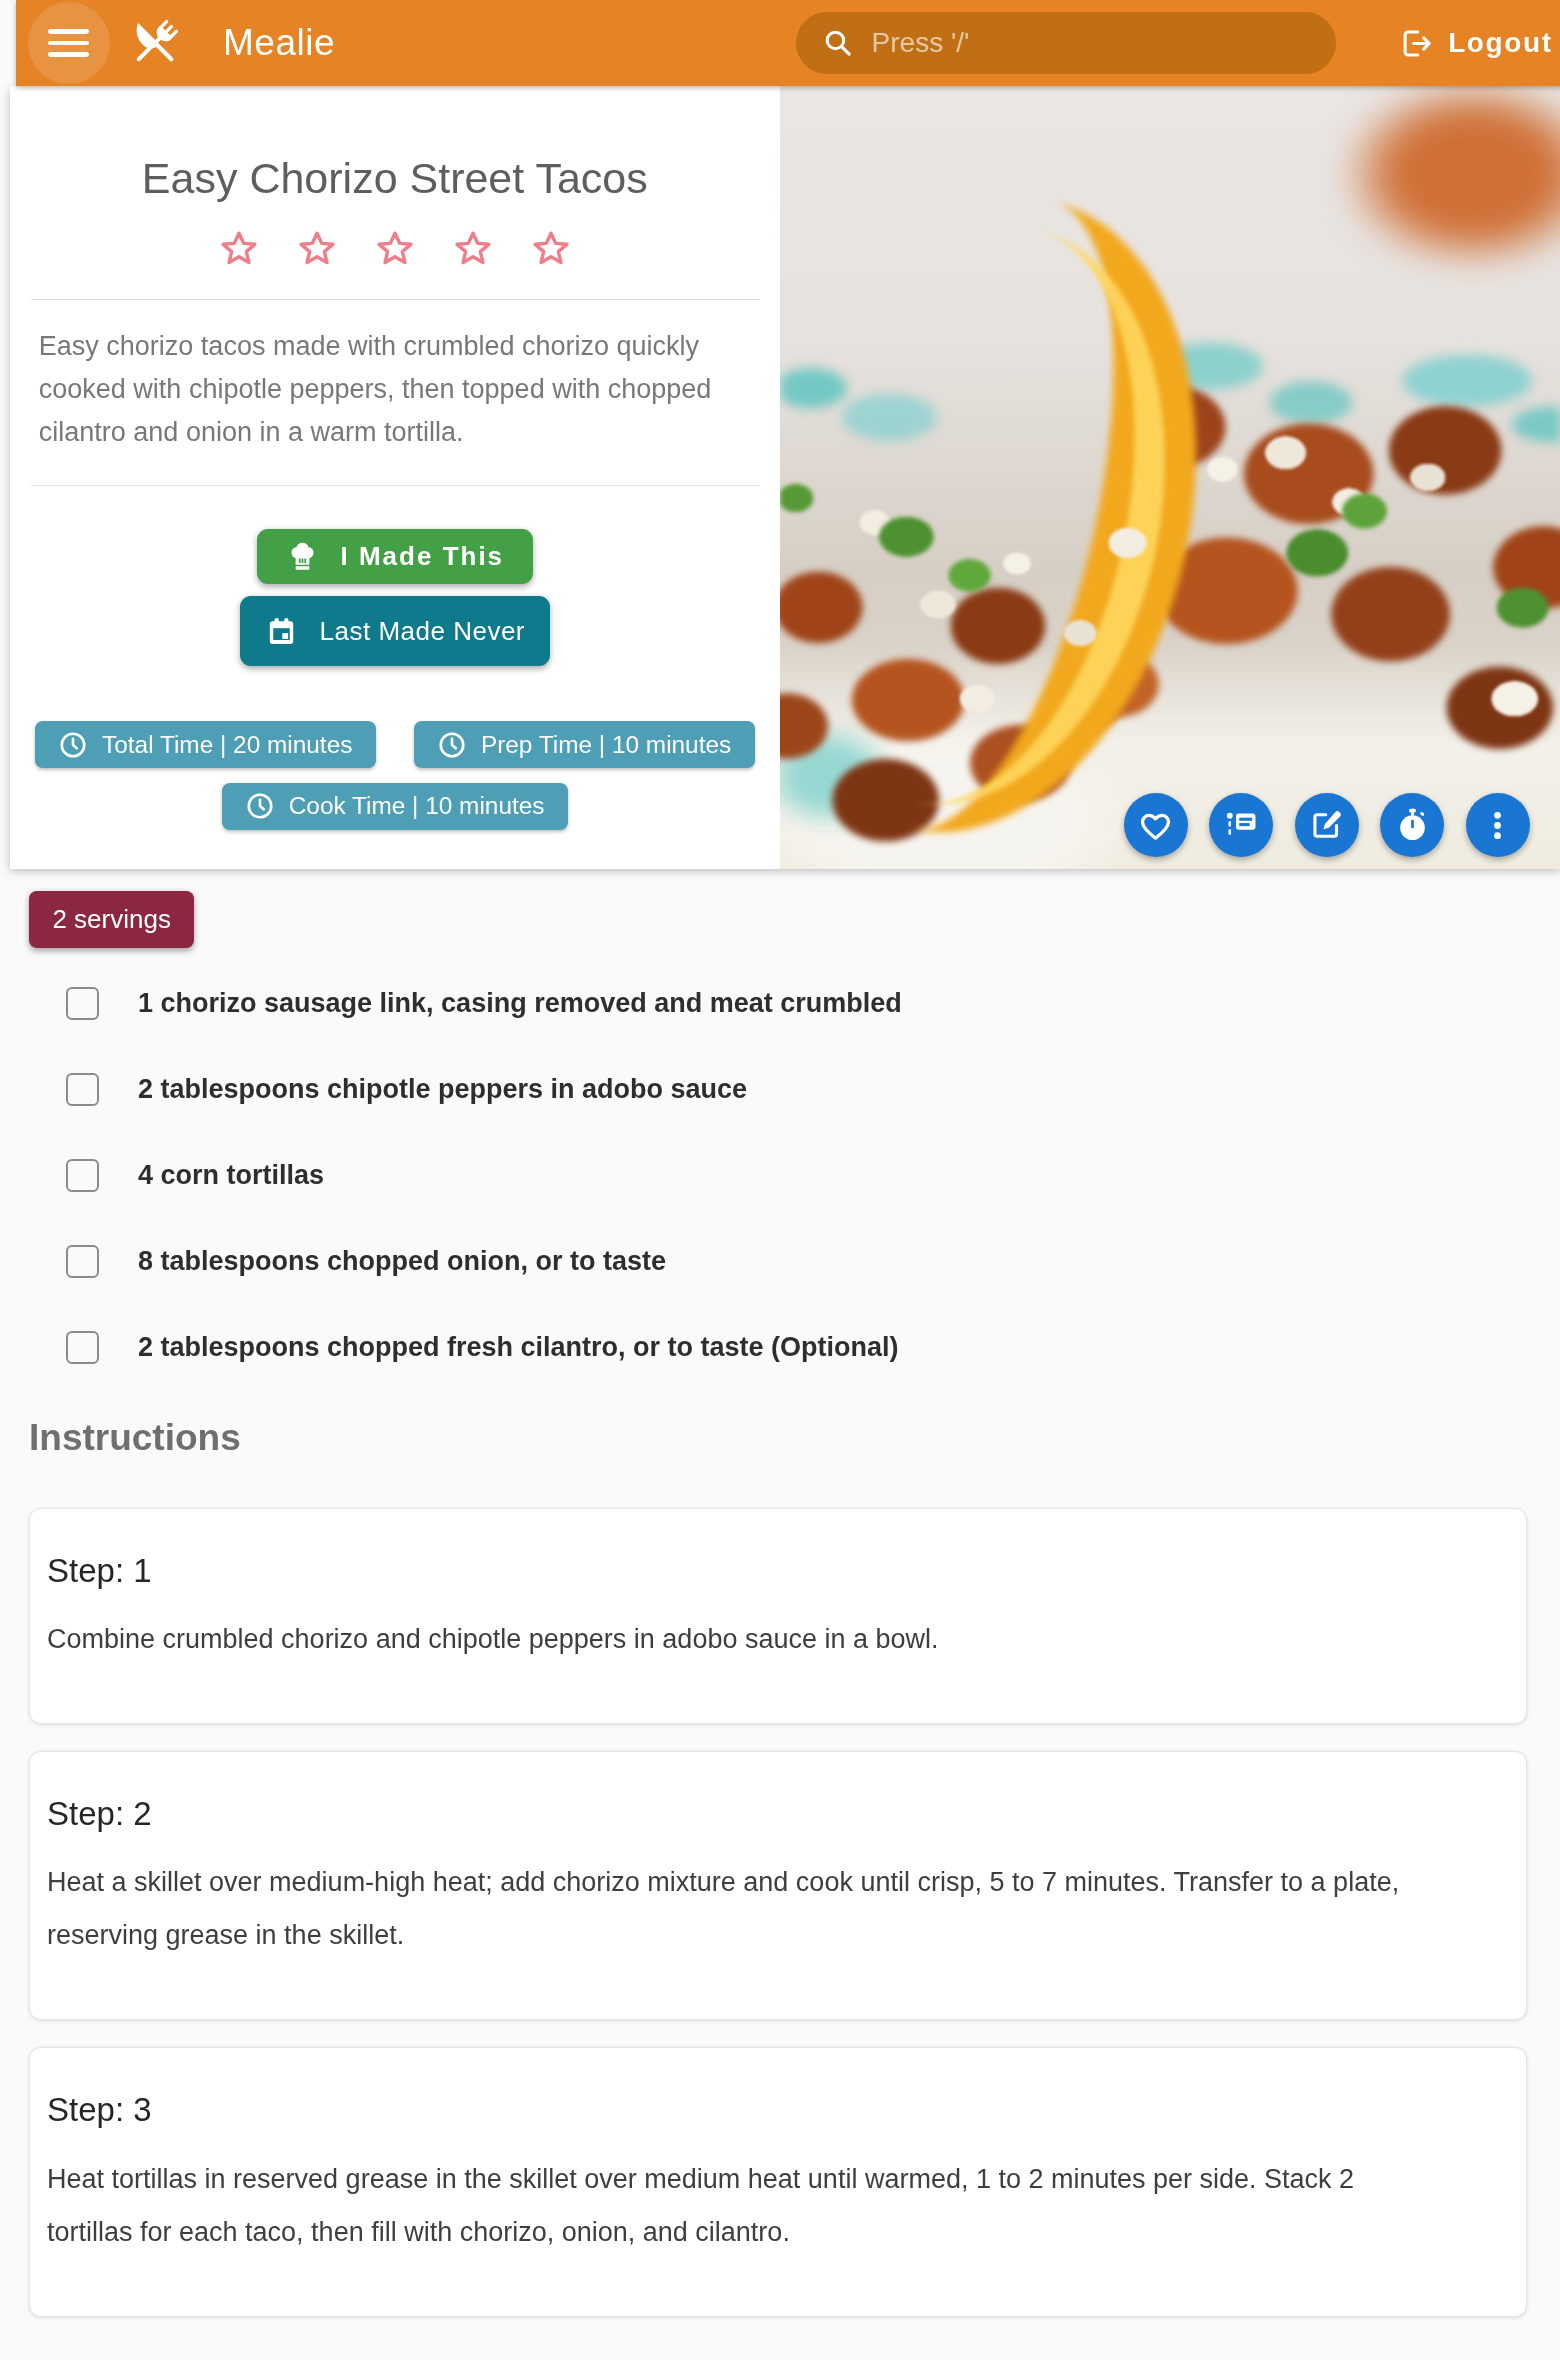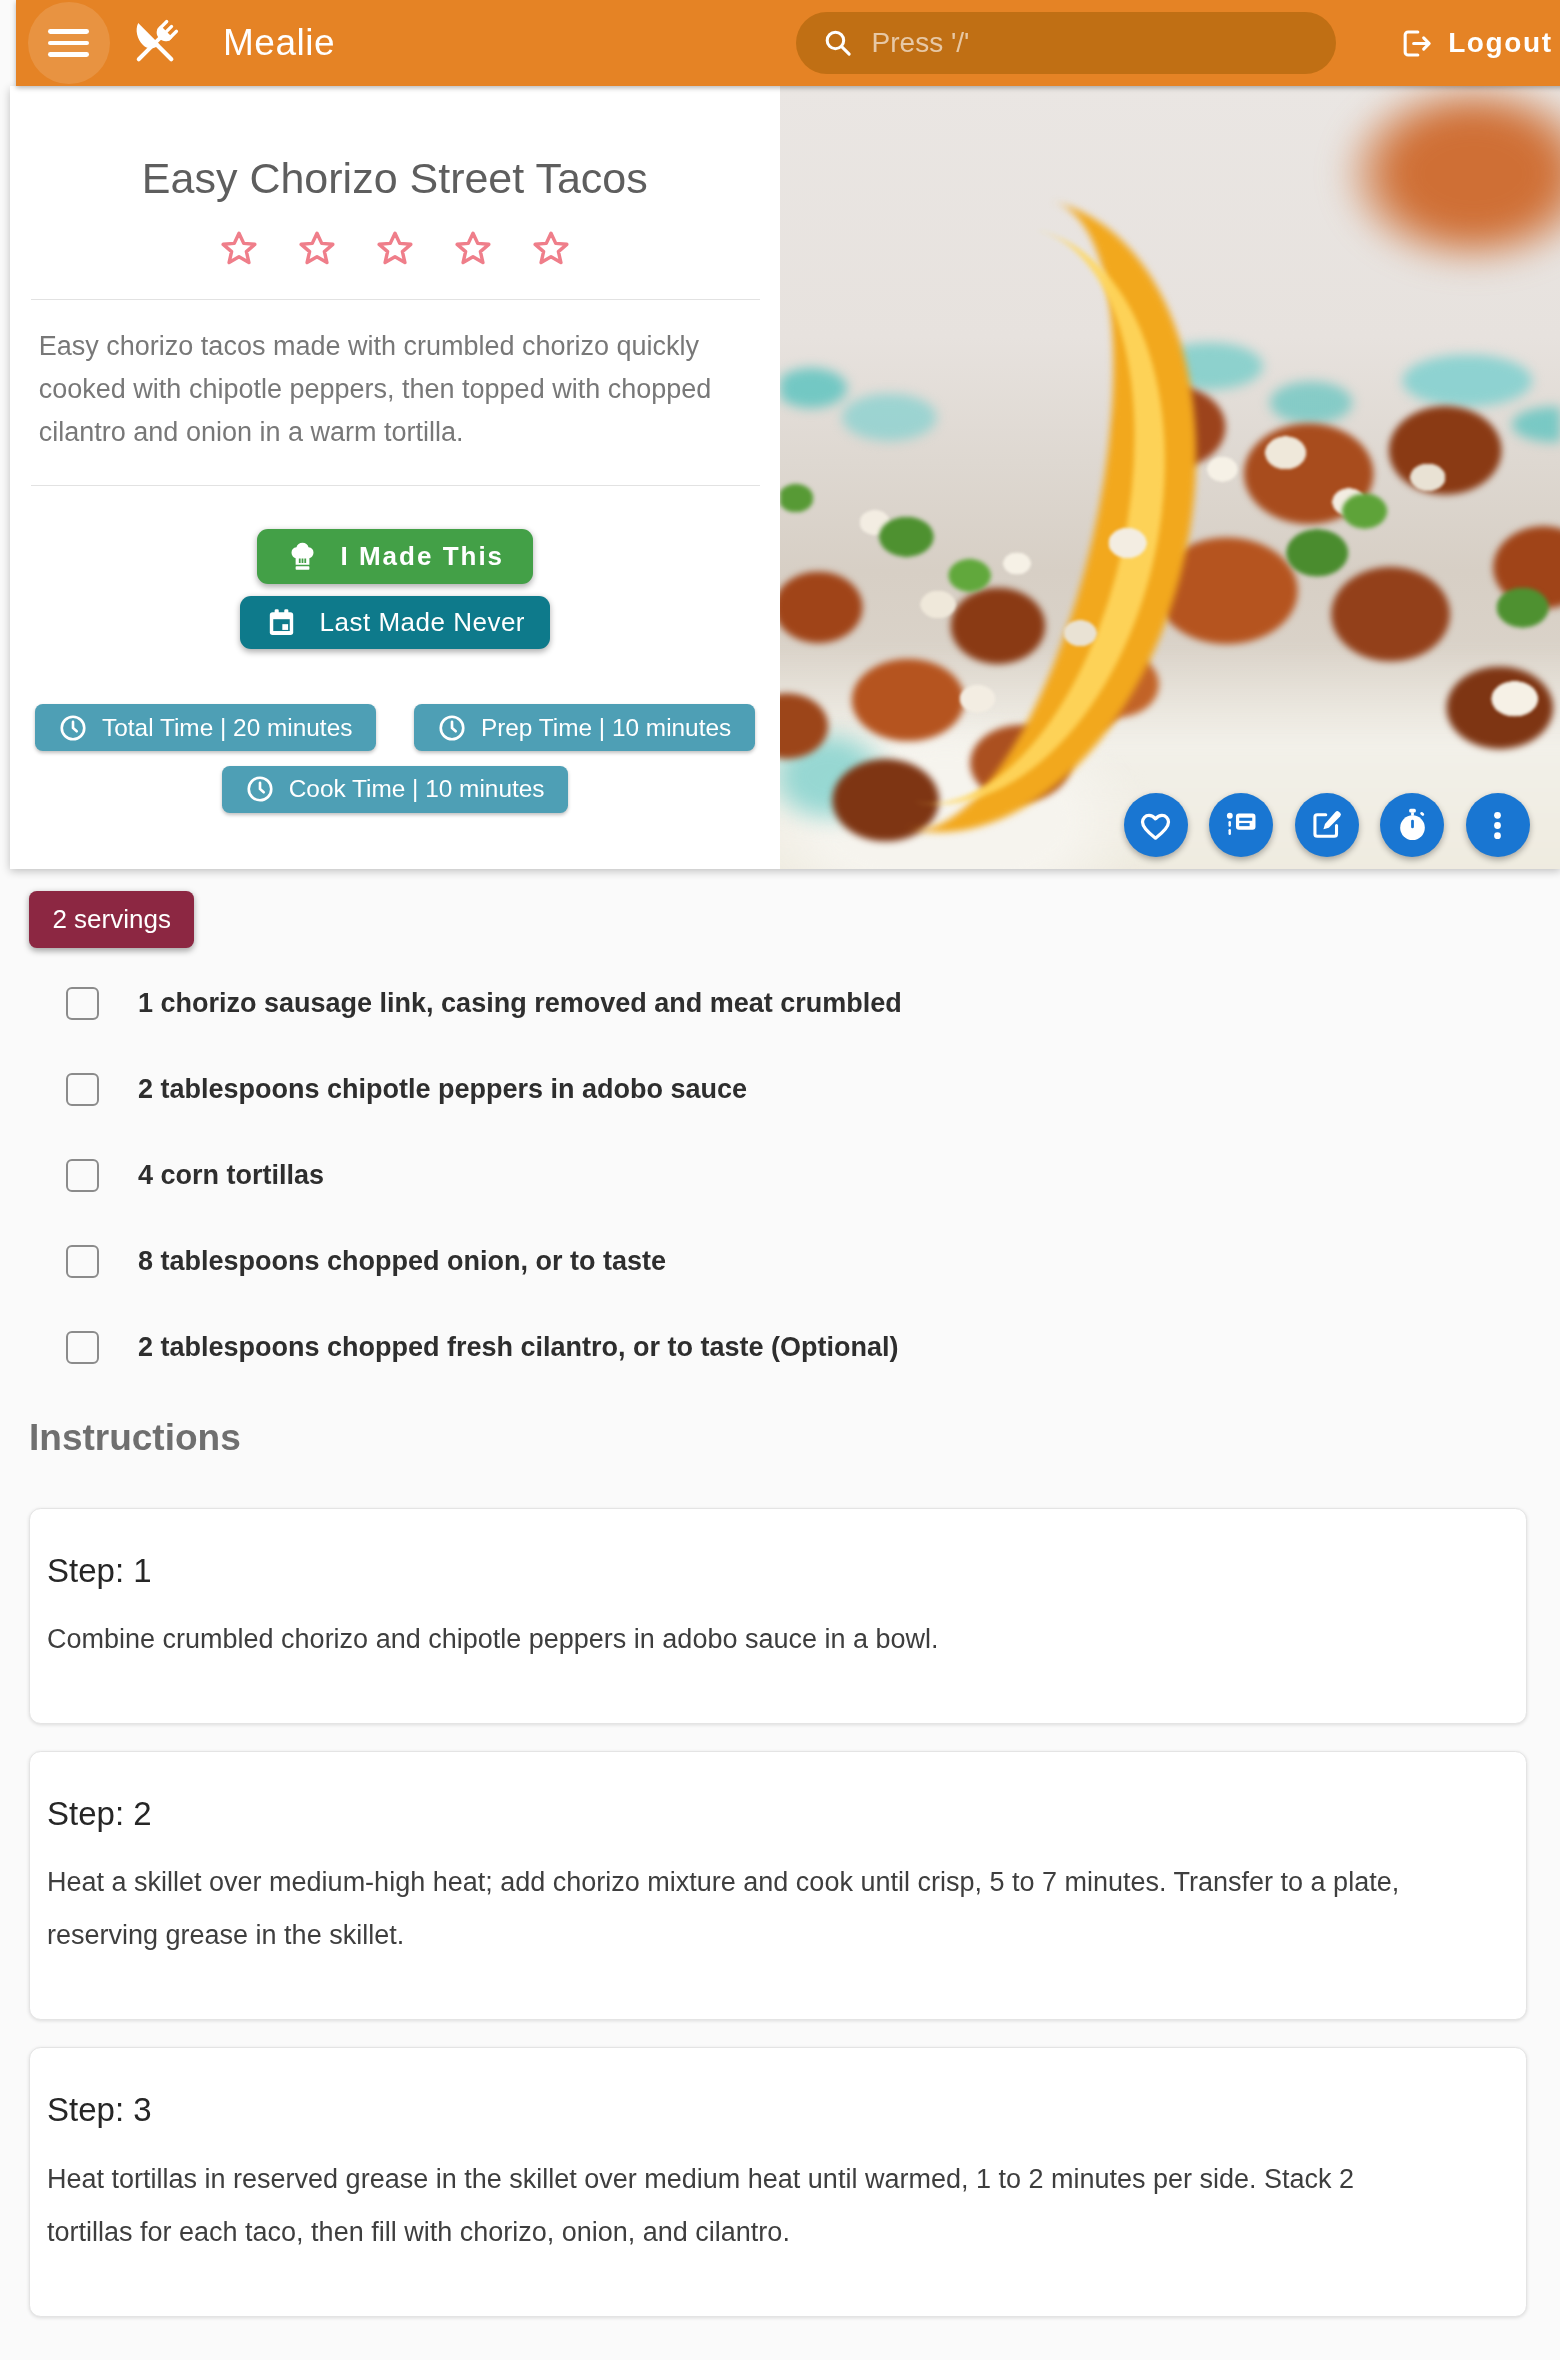--- a/index.html
+++ b/index.html
@@ -64,21 +64,21 @@
     display:flex; align-items:center; justify-content:center; gap:22px;
     border:none; border-radius:11px; color:#fff; cursor:pointer;
     box-shadow:0 2.9px 5.9px rgba(0,0,0,.32); font-family:inherit;
   }
   .made-btn {
     margin:43px auto 0; height:55px; padding:0 29px;
     background:var(--made-green,#43A047);
     font-size:26px; font-weight:700; letter-spacing:2px;
   }
   .lastmade-btn {
-    margin:11.7px auto 0; height:53px; padding:0 25px;
+    margin:11.7px auto 0; height:70px; padding:0 25px;
     background:var(--last-made-teal,#0E7A8B);
     font-size:26px; font-weight:500; letter-spacing:0.5px;
   }
   .chips { margin-top:55px; display:flex; flex-direction:column; align-items:center; gap:14.6px; }
   .chip-row { display:flex; gap:38px; }
   .time-chip {
     height:47px; border-radius:7.8px;
     background:var(--time-chip-teal,#4E9FB5);
     color:#fff; display:flex; align-items:center; gap:13.7px; padding:0 23.4px;
     font-size:24.4px; box-shadow:0 2px 3.9px rgba(0,0,0,.25);

